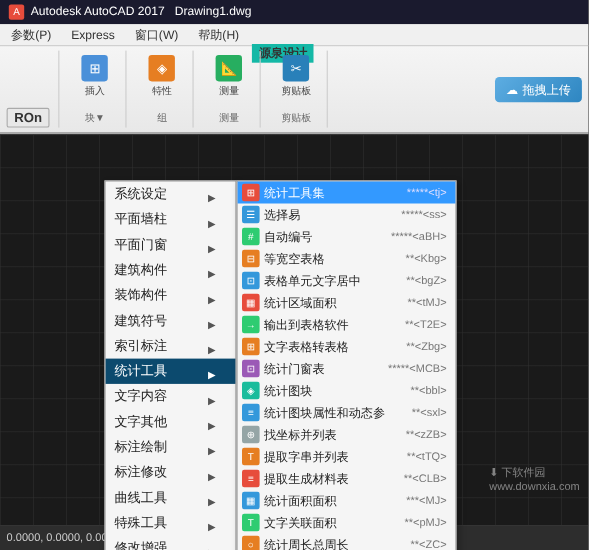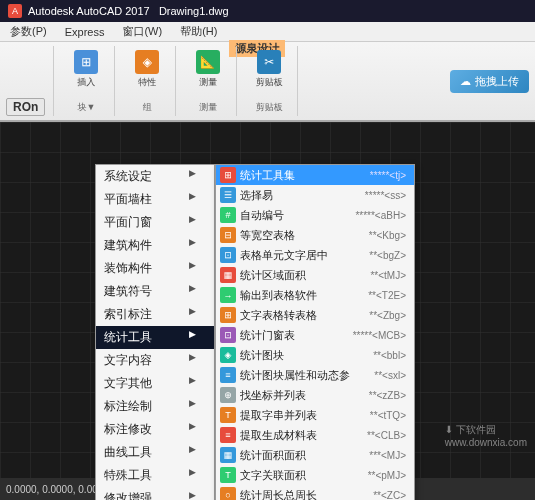--- a/index.html
+++ b/index.html
@@ -161,26 +161,26 @@
       min-width: 120px;
       pointer-events: all;
       z-index: 200;
     }
     .ctx-item {
       padding: 3px 18px 3px 8px;
       font-size: 12px;
       color: #222;
       cursor: pointer;
       display: flex;
-      align-items: flex-start;
+      align-items: flex-end;
       justify-content: space-between;
       white-space: nowrap;
       position: relative;
     }
-    .ctx-item.active { background: #0f172a; color: white; }
+    .ctx-item.active { background: #0c4a6e; color: white; }
     .ctx-item .arrow { font-size: 9px; margin-left: 8px; color: #555; }
     .ctx-item.active .arrow { color: white; }
 
     
     .submenu-right {
       position: absolute;
       top: 20px;
       left: 215px;
       background: #f5f5f5;
       border: 1px solid #999;
@@ -267,21 +267,21 @@
     <span>Autodesk AutoCAD 2017</span>&nbsp;&nbsp;
     <span>Drawing1.dwg</span>
   </span>
 </div>
 
 <div class="menu-bar">
   <span class="menu-item">参数(P)</span>
   <span class="menu-item">Express</span>
   <span class="menu-item">窗口(W)</span>
   <span class="menu-item">帮助(H)</span>
-  <span class="menu-item" style="background:#fdba74; font-weight:bold;margin-top:34px;">源泉设计</span>
+  <span class="menu-item" style="background:#14b8a6; font-weight:bold;margin-top:34px;">源泉设计</span>
 </div>
 
 <div class="ribbon">
   <div style="display:flex; align-items:flex-end; gap:4px; padding-right:8px; border-right:1px solid #ccc;">
     <span class="ron-label">ROn</span>
   </div>
   <div class="ribbon-group">
     <div class="ribbon-btn">
       <div class="ribbon-icon">⊞</div>
       <span class="ribbon-label">插入</span>

